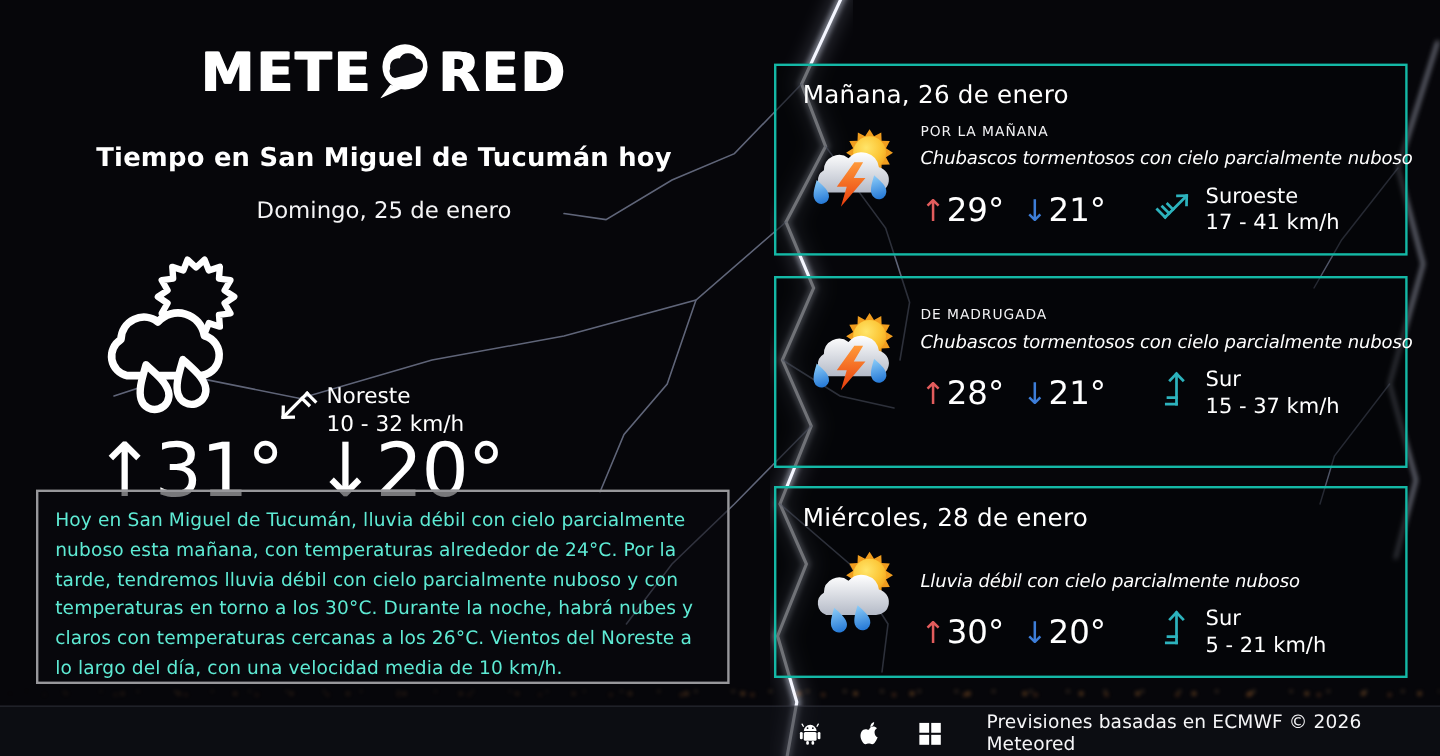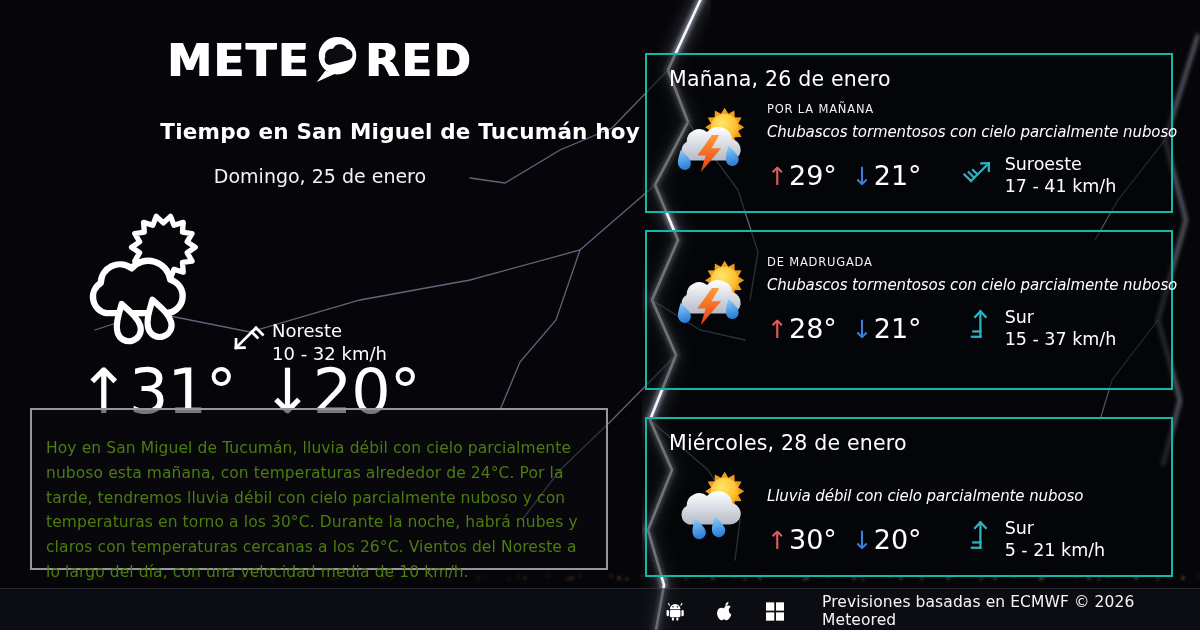--- a/index.html
+++ b/index.html
@@ -29,38 +29,38 @@
     background-size:47px 13px,31px 13px,59px 13px;
     -webkit-mask-image:linear-gradient(90deg,transparent 0,rgba(0,0,0,.35) 10%,rgba(0,0,0,.3) 40%,rgba(0,0,0,.95) 55%,rgba(0,0,0,.9) 100%);
     mask-image:linear-gradient(90deg,transparent 0,rgba(0,0,0,.35) 10%,rgba(0,0,0,.3) 40%,rgba(0,0,0,.95) 55%,rgba(0,0,0,.9) 100%);
   }
   .footer-bar{left:0;right:0;top:588px;height:42px;background:rgba(16,18,24,.62);border-top:1px solid rgba(120,125,140,.25);}
   
   .logo{top:34px;left:0;width:640px;display:flex;justify-content:center;align-items:center;gap:3px;
         font-size:45px;font-weight:bold;letter-spacing:1.5px;
         text-shadow:.6px 0 0 #fff,-.6px 0 0 #fff;}
   .logo svg{margin:0 1px 4px 1px;}
-  .page-title{top:119px;left:0;width:640px;text-align:right;font-size:21.5px;font-weight:bold;letter-spacing:.2px;}
+  .page-title{top:119px;left:0;width:640px;text-align:center;font-size:21.5px;font-weight:bold;letter-spacing:.2px;}
   .page-date{top:165px;left:0;width:640px;text-align:center;font-size:19px;color:#f4f4f6;}
   .today{top:207px;left:70px;display:flex;align-items:flex-start;flex-direction:column;}
   .today-temps{display:flex;gap:26px;margin:14px 0 0 8px;font-size:62px;line-height:1;letter-spacing:-1px;}
   .today-wind{top:320px;left:228px;display:flex;align-items:flex-start;gap:6px;}
   .today-wind .wtxt{font-size:18px;line-height:1.25;}
   .summary-box{
     top:408px;left:30px;width:578px;height:162px;box-sizing:border-box;
     border:2px solid #97979b;background:rgba(10,10,14,.55);
-    padding:26px 14px;font-size:15.5px;line-height:1.6;color:#4d7c0f;letter-spacing:.1px;
+    padding:11px 14px;font-size:15.5px;line-height:1.6;color:#5eead4;letter-spacing:.1px;
   }
   
   .card{
     left:645px;width:528px;height:160px;box-sizing:border-box;
     border:2px solid #14b8a6;background:rgba(4,5,8,.55);
     padding:12px 16px 12px 22px;
   }
-  .card1{top:53px;} .card2{top:230px;} .card3{top:417px;}
+  .card1{top:53px;} .card2{top:230px;} .card3{top:405px;}
   .card-day{font-size:20.5px;letter-spacing:.2px;}
   .card-body{display:flex;margin-top:8px;}
   .card-icon{width:88px;flex:none;padding-top:5px;}
   .card-info{flex:1;min-width:0;padding-left:10px;}
   .card-period{font-size:11.5px;letter-spacing:.8px;min-height:16px;margin-top:3px;color:#f2f2f4;}
   .card-cond{font-size:15px;margin-top:5px;white-space:nowrap;letter-spacing:-.1px;font-style:italic;}
   .card-bottom{display:flex;align-items:center;margin-top:13px;}
   .card-temps{display:flex;gap:15px;font-size:27px;line-height:1;align-items:center;}
   .t-up{color:var(--up);font-size:25px;margin-right:1px;}
   .t-down{color:var(--down);font-size:25px;margin-right:1px;}

